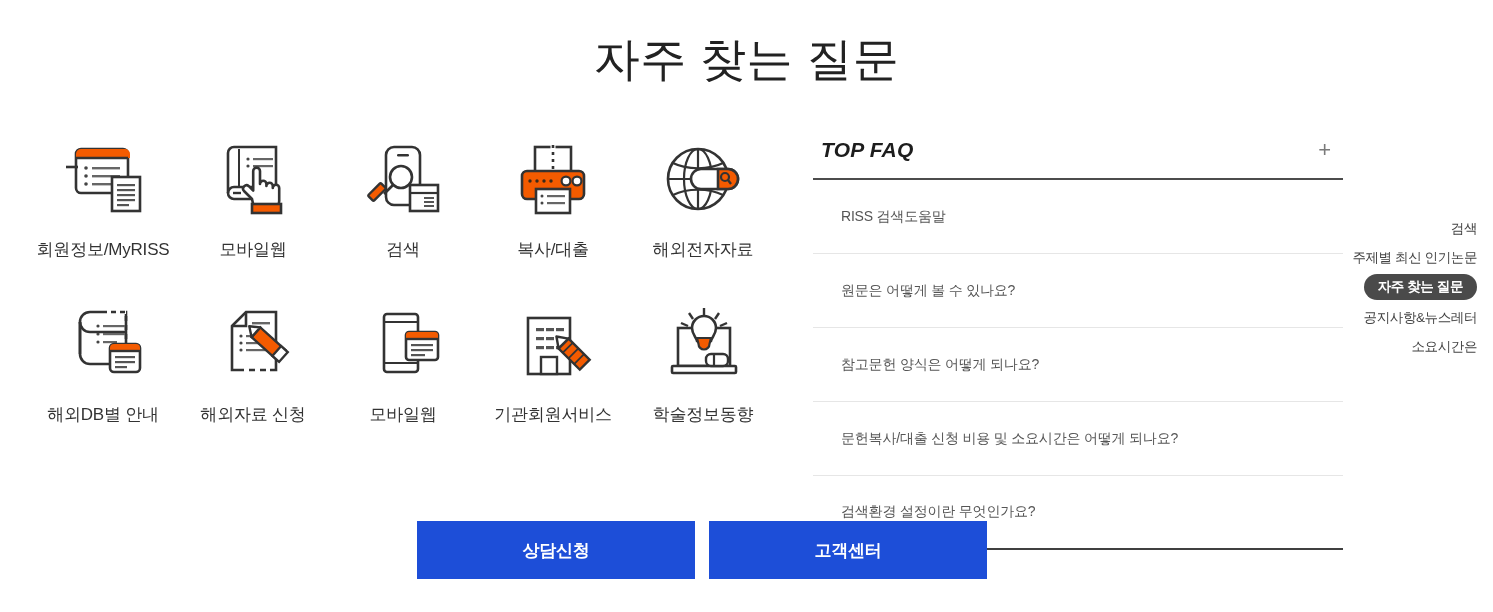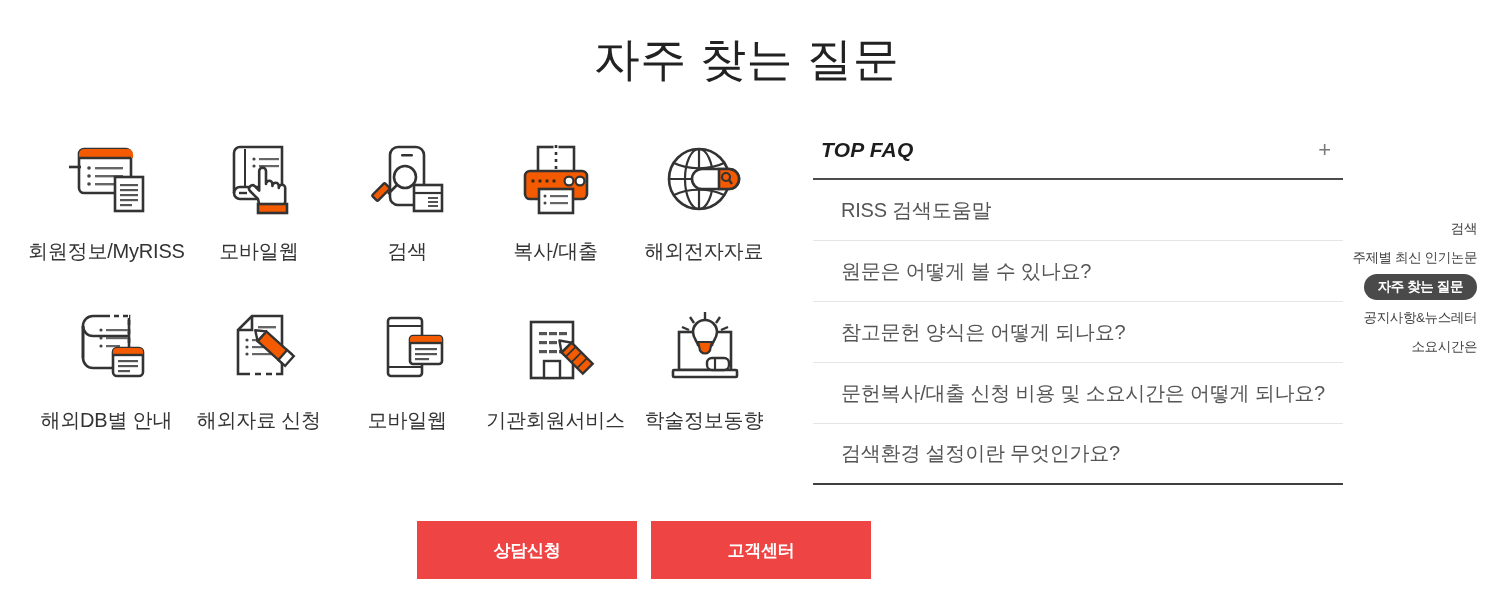--- a/index.html
+++ b/index.html
@@ -49,21 +49,21 @@
   }
   .icon-art {
     width: 96px;
     height: 96px;
     display: flex;
     align-items: center;
     justify-content: center;
   }
   .icon-label {
     margin-top: 10px;
-    font-size: 20px;
+    font-size: 17px;
     color: #333333;
     text-align: center;
     white-space: nowrap;
     letter-spacing: -0.2px;
   }
 
   
   .faq-panel {
     position: absolute;
     top: 138px;
@@ -88,24 +88,24 @@
     font-size: 22px;
     color: #7a7a7a;
     line-height: 1;
     font-weight: 300;
     padding: 0 4px;
     cursor: pointer;
   }
   .faq-item {
     display: flex;
     align-items: center;
-    height: 61px;
+    height: 74px;
     padding: 0 8px 0 28px;
     border-bottom: 1px solid #e6e6e6;
-    font-size: 20px;
+    font-size: 14px;
     color: #555555;
     cursor: pointer;
     letter-spacing: -0.2px;
   }
   .faq-item:last-child { border-bottom: 2px solid #404040; }
 
   
   .side-nav {
     position: absolute;
     top: 214px;
@@ -138,23 +138,23 @@
 
   
   .btn-row {
     position: absolute;
     top: 521px;
     left: 417px;
     display: flex;
     gap: 14px;
   }
   .btn {
-    width: 220px;
+    width: 278px;
     height: 58px;
-    background: #ef4444;
+    background: #1d4ed8;
     color: #ffffff;
     font-size: 17px;
     font-weight: 700;
     display: flex;
     align-items: center;
     justify-content: center;
     border: none;
     cursor: pointer;
     letter-spacing: -0.3px;
     font-family: Liberation Sans, sans-serif;

